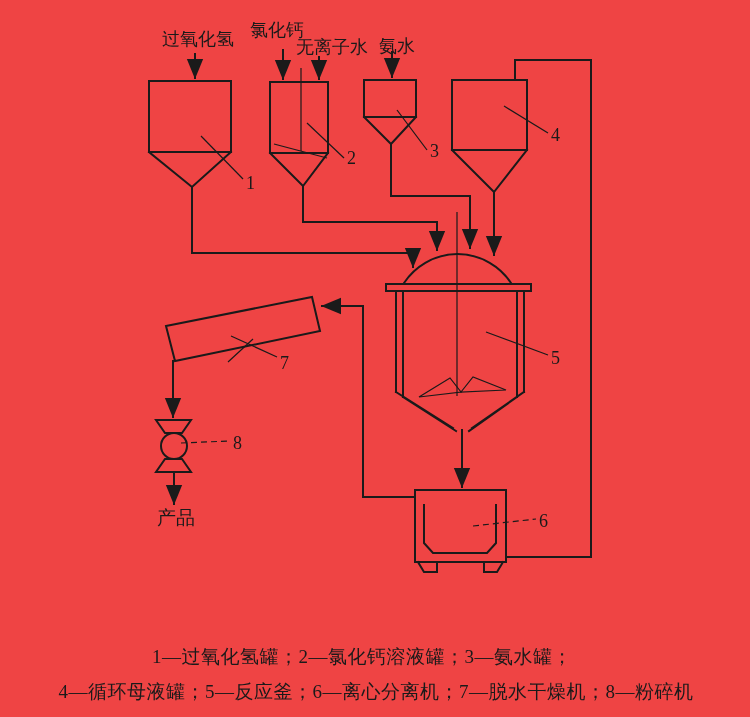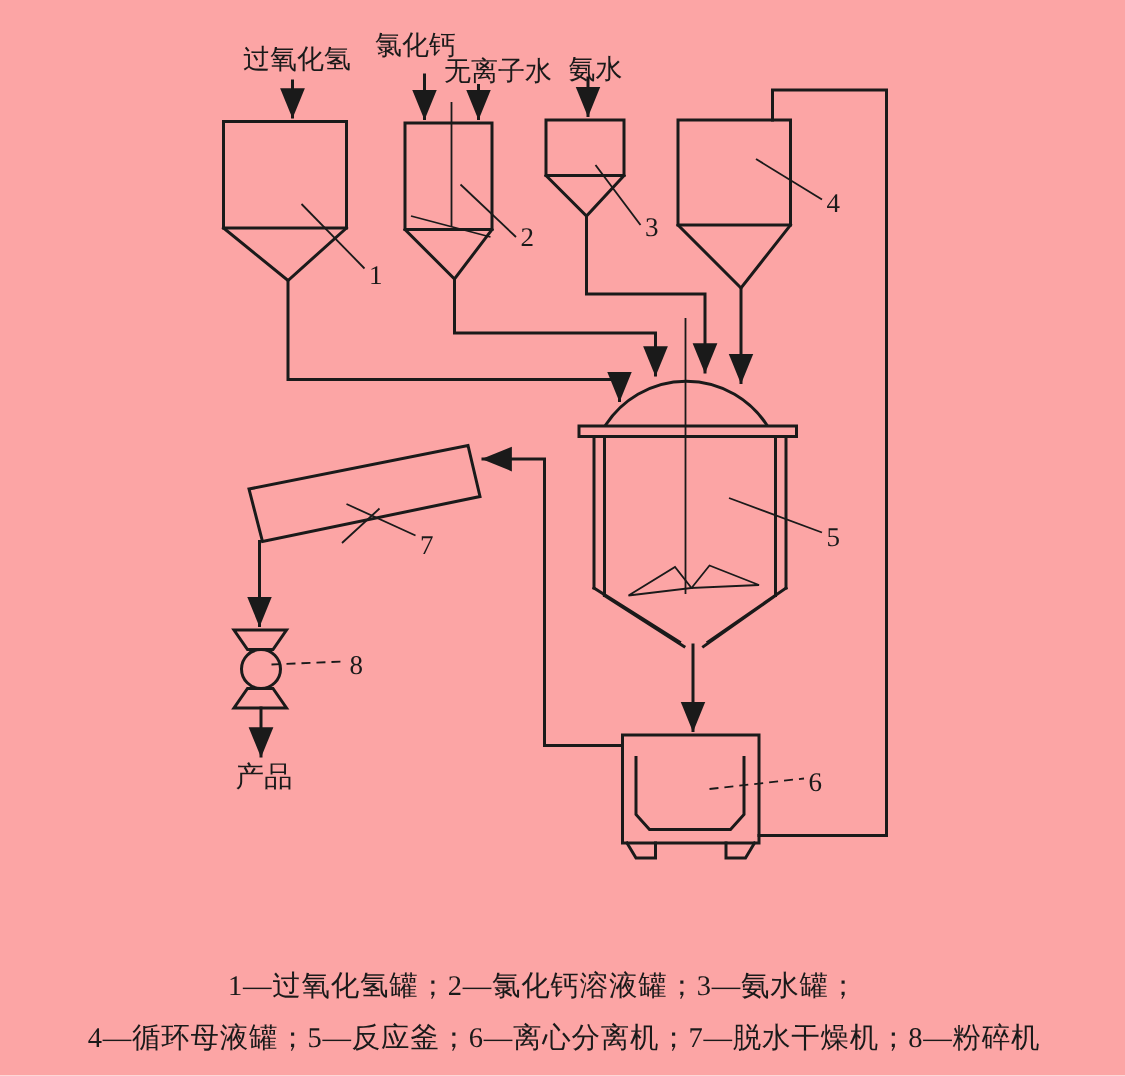--- a/index.html
+++ b/index.html
@@ -1,16 +1,16 @@
 <!DOCTYPE html>
 <html><head>
 <meta charset="utf-8">
 <style>
   html,body{margin:0;padding:0;background:#ffffff;}
-  .stage{position:relative;width:750px;height:717px;background:#fca5a5;overflow:hidden;}
+  .stage{position:relative;width:750px;height:717px;background:#ef4444;overflow:hidden;}
   svg{display:block;}
   text{font-family:"Liberation Serif","DejaVu Serif",serif;fill:#1a1a1a;}
   .cjk{font-size:18px;}
   .cjk-sm{font-size:19px;}
   .num{font-size:18px;}
   .cap{font-size:19px;letter-spacing:0.5px;}
   .ln{stroke:#1a1a1a;stroke-width:2;fill:none;stroke-linecap:square;stroke-linejoin:miter;}
   .thin{stroke:#1a1a1a;stroke-width:1.2;fill:none;}
   .lead{stroke:#1a1a1a;stroke-width:1.2;fill:none;}
   .dash{stroke-dasharray:6 4;}

